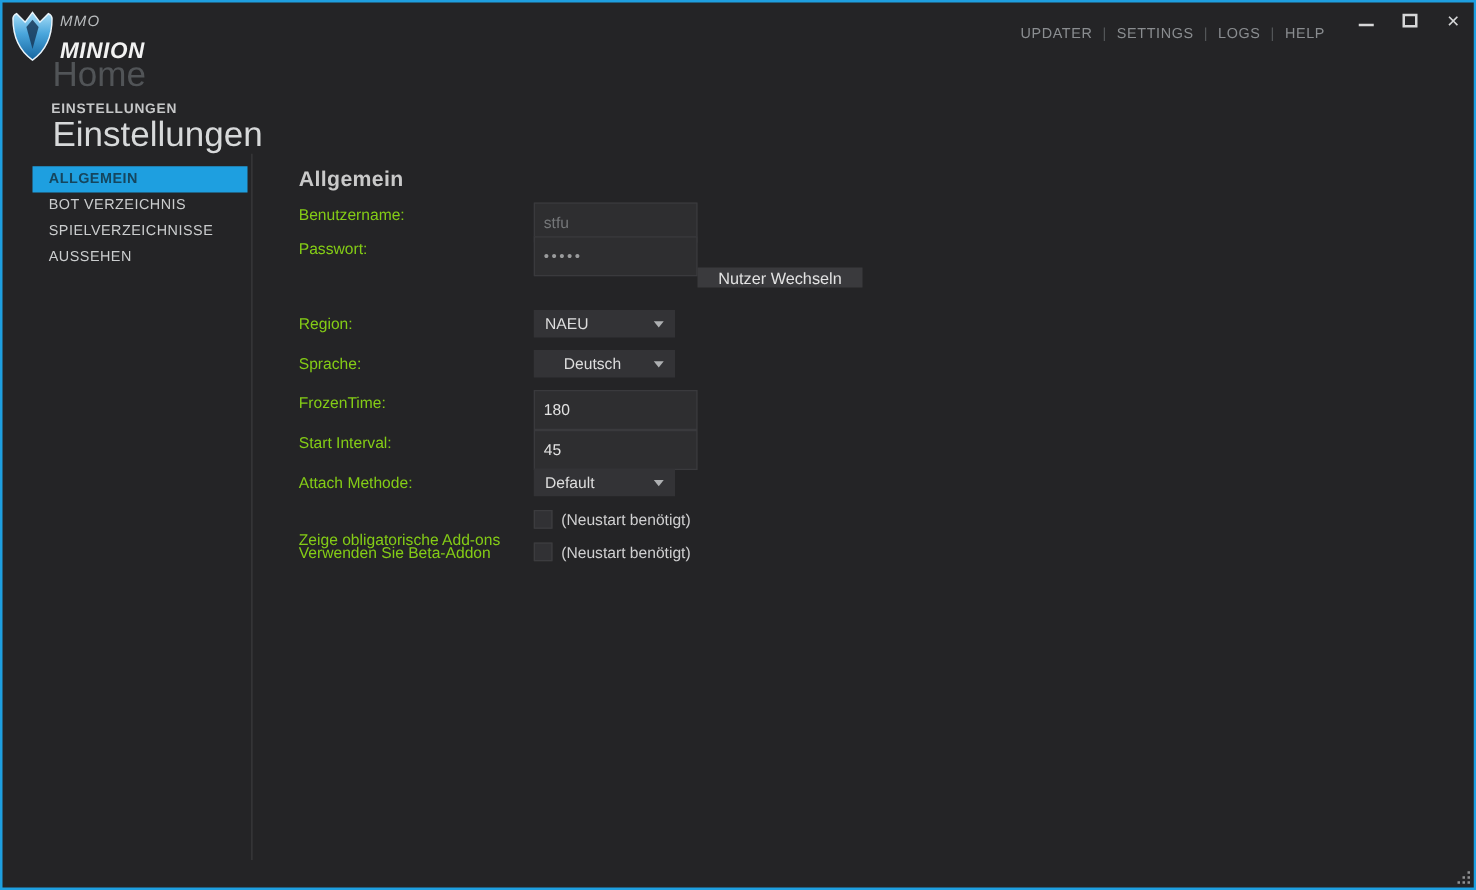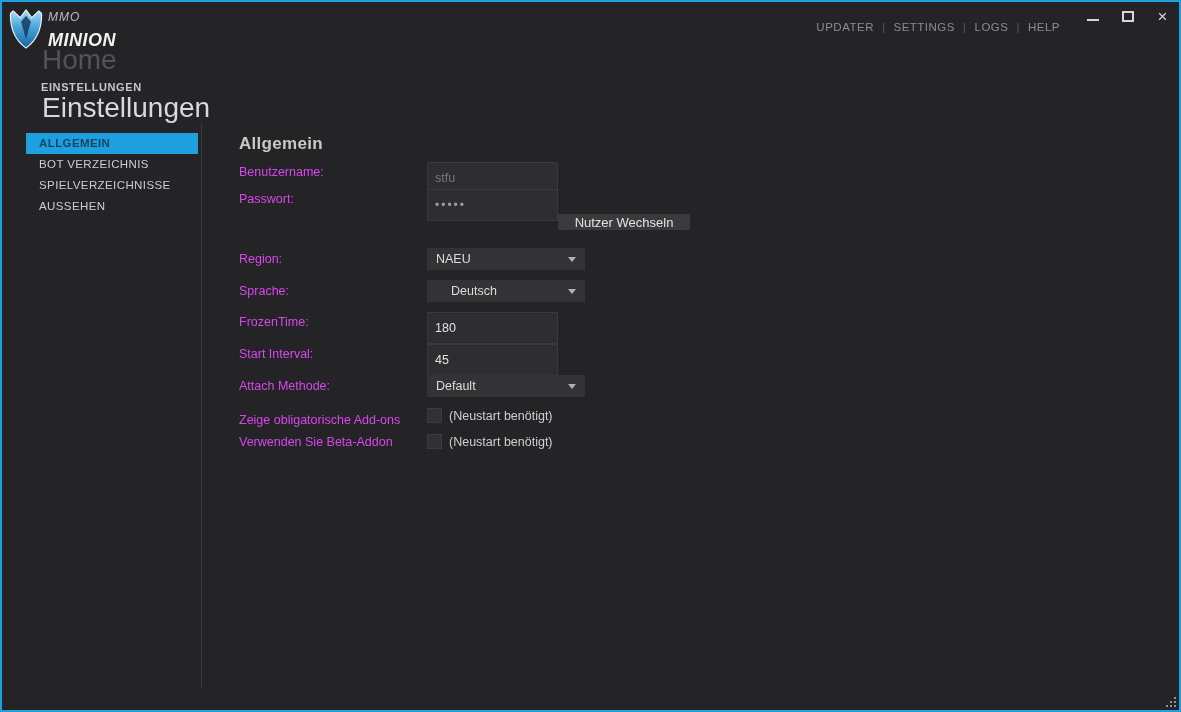--- a/index.html
+++ b/index.html
@@ -71,33 +71,33 @@
     background: #3a3a3d;
   }
 
   
   .content-title {
     position: absolute; left: 237px; top: 132px;
     font-size: 17px; font-weight: 700; color: #c9c9c9; letter-spacing: 0.3px;
   }
   .f-label {
     position: absolute; left: 237px; width: 185px;
-    font-size: 12.5px; color: #d946ef;
+    font-size: 12.5px; color: #84cc16;
   }
   .f-input {
     position: absolute; left: 425px; width: 131px; height: 21px;
     background: var(--input-bg, #2E2E30);
     border: 1px solid #3a3a3d;
     color: #e2e2e2; font-family: "Liberation Sans", sans-serif;
     font-size: 12.5px; padding: 15px 7px; outline: none;
   }
   .f-input.placeholder { color: #747678; }
   .f-input.password { color: #9a9b9c; letter-spacing: 2px; font-size: 12px; }
   .f-select {
-    position: absolute; left: 425px; width: 158px; height: 22px;
+    position: absolute; left: 425px; width: 113px; height: 22px;
     background: var(--dd-bg, #333336);
     display: flex; align-items: center; justify-content: space-between;
     padding: 0 9px; cursor: pointer;
     font-size: 12.5px; color: #dddddd;
   }
   .dd-arrow {
     width: 0; height: 0;
     border-left: 4px solid transparent; border-right: 4px solid transparent;
     border-top: 5px solid #aeb0b2;
   }
@@ -206,21 +206,21 @@
 
   <div class="f-label" style="top:342px; line-height:21px;">Start Interval:</div>
   <input class="f-input" style="top: 342px;" value="45">
 
   <div class="f-label" style="top:373px; line-height:22px;">Attach Methode:</div>
   <div class="f-select" style="top:373px;">
     <span>Default</span>
     <span class="dd-arrow"></span>
   </div>
 
-  <div class="f-label" style="top:410px; line-height:16px;">Zeige obligatorische Add-ons</div>
+  <div class="f-label" style="top:422px; line-height:16px;">Zeige obligatorische Add-ons</div>
   <div class="f-checkbox" style="top:406px;"></div>
   <div class="f-note" style="top:406px; line-height:16px;">(Neustart benötigt)</div>
 
   <div class="f-label" style="top:432px; line-height:16px;">Verwenden Sie Beta-Addon</div>
   <div class="f-checkbox" style="top:432px;"></div>
   <div class="f-note" style="top:432px; line-height:16px;">(Neustart benötigt)</div>
 
   <div class="resize-grip">
     <i style="right:0; bottom:8px;"></i>
     <i style="right:0; bottom:4px;"></i>

